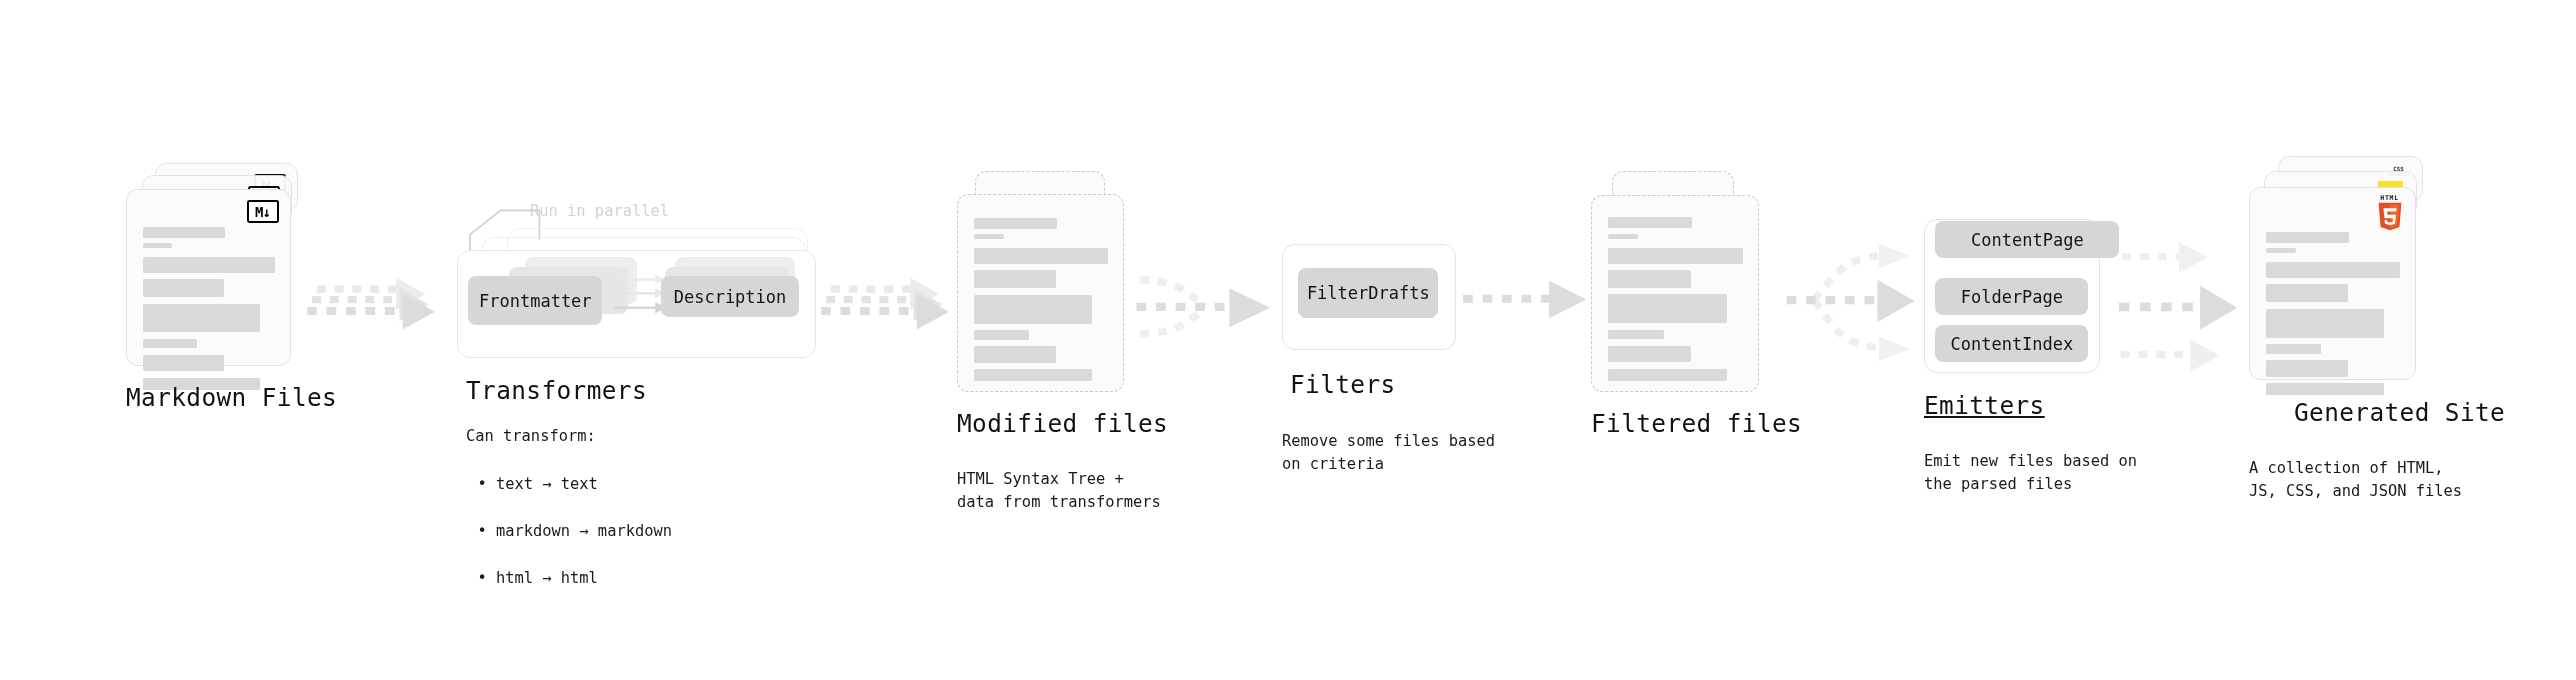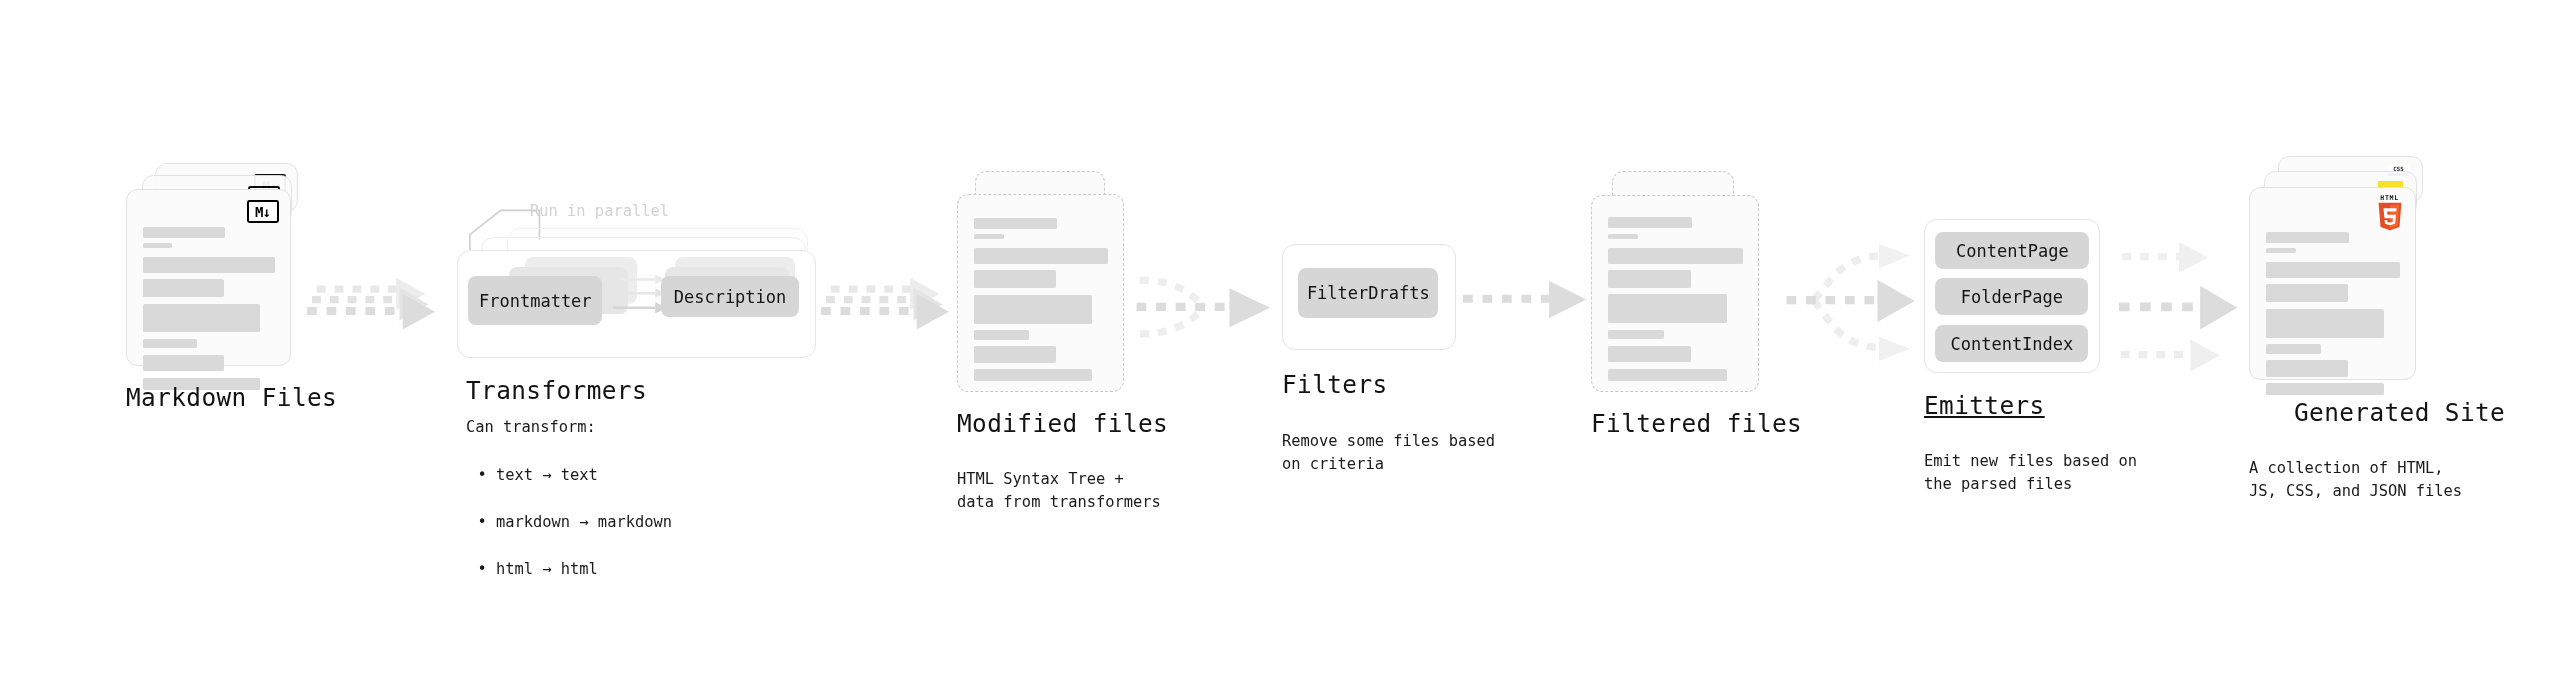--- a/index.html
+++ b/index.html
@@ -211,21 +211,21 @@
     <div class="pill" style="position:absolute; left:16.3px; top:89px; width:134px; height:49px;">
       <span>Frontmatter</span>
     </div>
     <div class="pill" style="position:absolute; left:209px; top:89px; width:138px; height:41px;">
       <span>Description</span>
     </div>
 
     <div class="stage-title" style="position:absolute; left:14px; top:191px;">Transformers</div>
 
     <div style="position:absolute; left:14px; top:229px;">
-      <div class="stage-desc" style="margin-top:0;">Can transform:</div>
+      <div class="stage-desc" style="margin-top:9px;">Can transform:</div>
       <div style="margin-top:1.6px;">
         <div class="stage-desc" style="margin-top:0.8px; padding-left:11.4px;">
           <span>• </span><span>text → text</span>
         </div>
         <div class="stage-desc" style="margin-top:0.8px; padding-left:11.4px;text-align:right;">
           <span>• </span><span>markdown → markdown</span>
         </div>
         <div class="stage-desc" style="margin-top:0.8px; padding-left:11.4px;">
           <span>• </span><span>html → html</span>
         </div>
@@ -282,21 +282,21 @@
       </g>
       <polygon points="122,32 172,56 122,80" fill="#dcdcdc"></polygon>
     </svg>
   </div>
 
   <div class="stage" style="left:1282px; top:244px; width:260px;">
     <div class="group-box" style="left:0px; top:0px; width:174px; height:106px;"></div>
     <div class="pill" style="position:absolute; left:16.3px; top:24.4px; width:140px; height:50px;">
       <span>FilterDrafts</span>
     </div>
-    <div class="stage-title" style="position:absolute; left:0px; top:128px;">Filters</div>
+    <div class="stage-title" style="position:absolute; left:8px; top:128px;">Filters</div>
     <div class="stage-desc" style="position:absolute; left:0px; top:165px;">Remove some files based
 on criteria</div>
   </div>
 
   <div class="stage" style="left:1463px; top:276px; width:138px; height:73px;">
     <svg width="138" height="73" viewBox="0 0 170 90">
       <g stroke="#dcdcdc" stroke-width="10" stroke-dasharray="12 12" fill="none">
         <line x1="0" y1="28" x2="108" y2="28"></line>
       </g>
       <polygon points="106,6 152,29 106,52" fill="#dcdcdc"></polygon>
@@ -332,21 +332,21 @@
       <polygon points="134,124 172,139 134,154" fill="#f1f1f1"></polygon>
       <g stroke="#dcdcdc" stroke-width="10" stroke-dasharray="12 12" fill="none">
         <line x1="20" y1="79" x2="135" y2="79"></line>
       </g>
       <polygon points="132,54 178,80 132,106" fill="#dcdcdc"></polygon>
     </svg>
   </div>
 
   <div class="stage" style="left:1924px; top:219px; width:276px;">
     <div class="group-box" style="left:0px; top:0px; width:176px; height:154px;"></div>
-    <div class="pill" style="position:absolute; left:11.4px; top:13px; width:154px; height:37px;">
+    <div class="pill" style="position:absolute; left:11.4px; top:2px; width:184px; height:37px;">
       <span>ContentPage</span>
     </div>
     <div class="pill" style="position:absolute; left:11.4px; top:59px; width:153px; height:37px;">
       <span>FolderPage</span>
     </div>
     <div class="pill" style="position:absolute; left:11.4px; top:106px; width:153px; height:37px;">
       <span>ContentIndex</span>
     </div>
     <div class="stage-title" style="position:absolute; left:0px; top:174px;text-decoration:underline;">Emitters</div>
     <div class="stage-desc" style="position:absolute; left:0px; top:210px;">Emit new files based on

